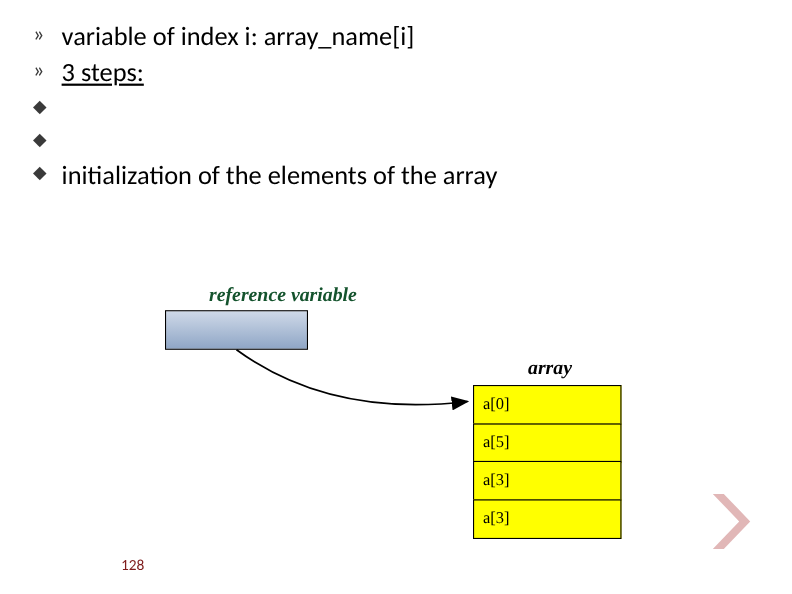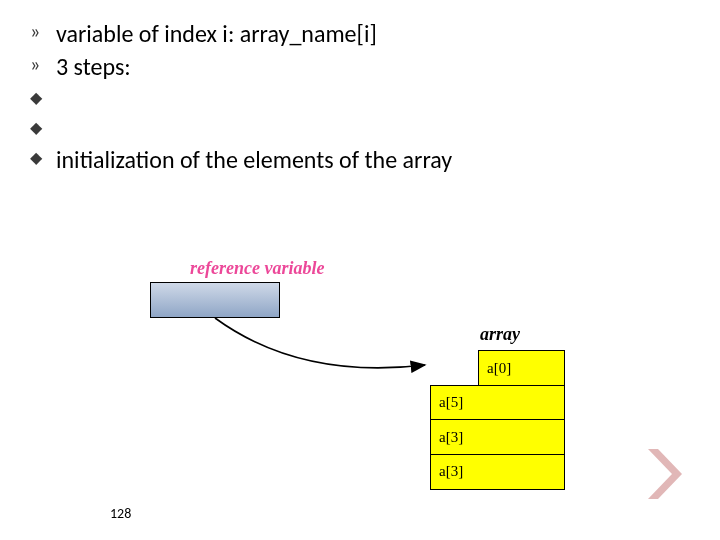--- a/index.html
+++ b/index.html
@@ -28,36 +28,36 @@
   }
   .bullet {
     display: inline-block;
     width: 26px;
     flex-shrink: 0;
     color: #3a3a3a;
     font-size: 20px;
     text-align: left;
   }
   .bullet.diamond { font-size: 16px; line-height: 28px; }
-  .underline { }
+  .underline { text-decoration: underline; }
 
   .diagram {
     position: absolute;
     left: 0; top: 0;
     width: 720px; height: 540px;
     pointer-events: none;
   }
   .refvar-label {
     position: absolute;
     left: 190px; top: 258px;
     font-family: "Times New Roman", serif;
     font-style: italic;
     font-weight: bold;
     font-size: 18px;
-    color: #ec4899;
+    color: #14532d;
   }
   .refvar-box {
     position: absolute;
     left: 150px; top: 282px;
     width: 130px; height: 36px;
     background: linear-gradient(to bottom, #cfd9e8 0%, #8fa6c6 100%);
     border: 1.5px solid #000;
   }
   .array-label {
     position: absolute;
@@ -78,32 +78,32 @@
     border: 1.5px solid #000;
     margin-top: -1.5px;
     background: #ffff00;
     display: flex;
     align-items: center;
     padding-left: 8px;
     font-family: "Times New Roman", serif;
     font-size: 15px;
     color: #000;
   }
-  .array-cell:first-child { margin-top: 0; margin-left: 48px; }
+  .array-cell:first-child { margin-top: 0; }
 
   .arrow-svg {
     position: absolute;
     left: 0; top: 0;
   }
 
   .pagenum {
     position: absolute;
     left: 110px; bottom: 18px;
     font-size: 14px;
-    color: #000000;
+    color: #7f1d1d;
   }
 
   .chevron {
     position: absolute;
     right: 28px; top: 445px;
     width: 50px; height: 58px;
     pointer-events: none;
   }
 </style>
 </head>

